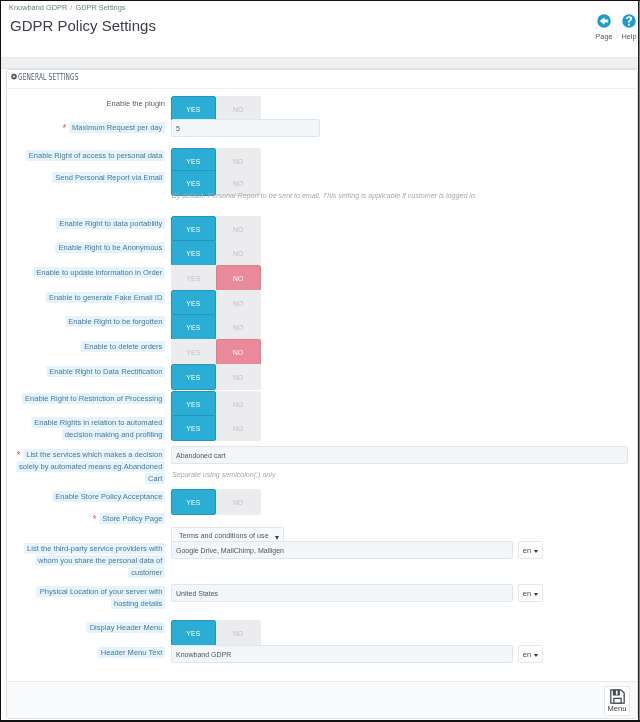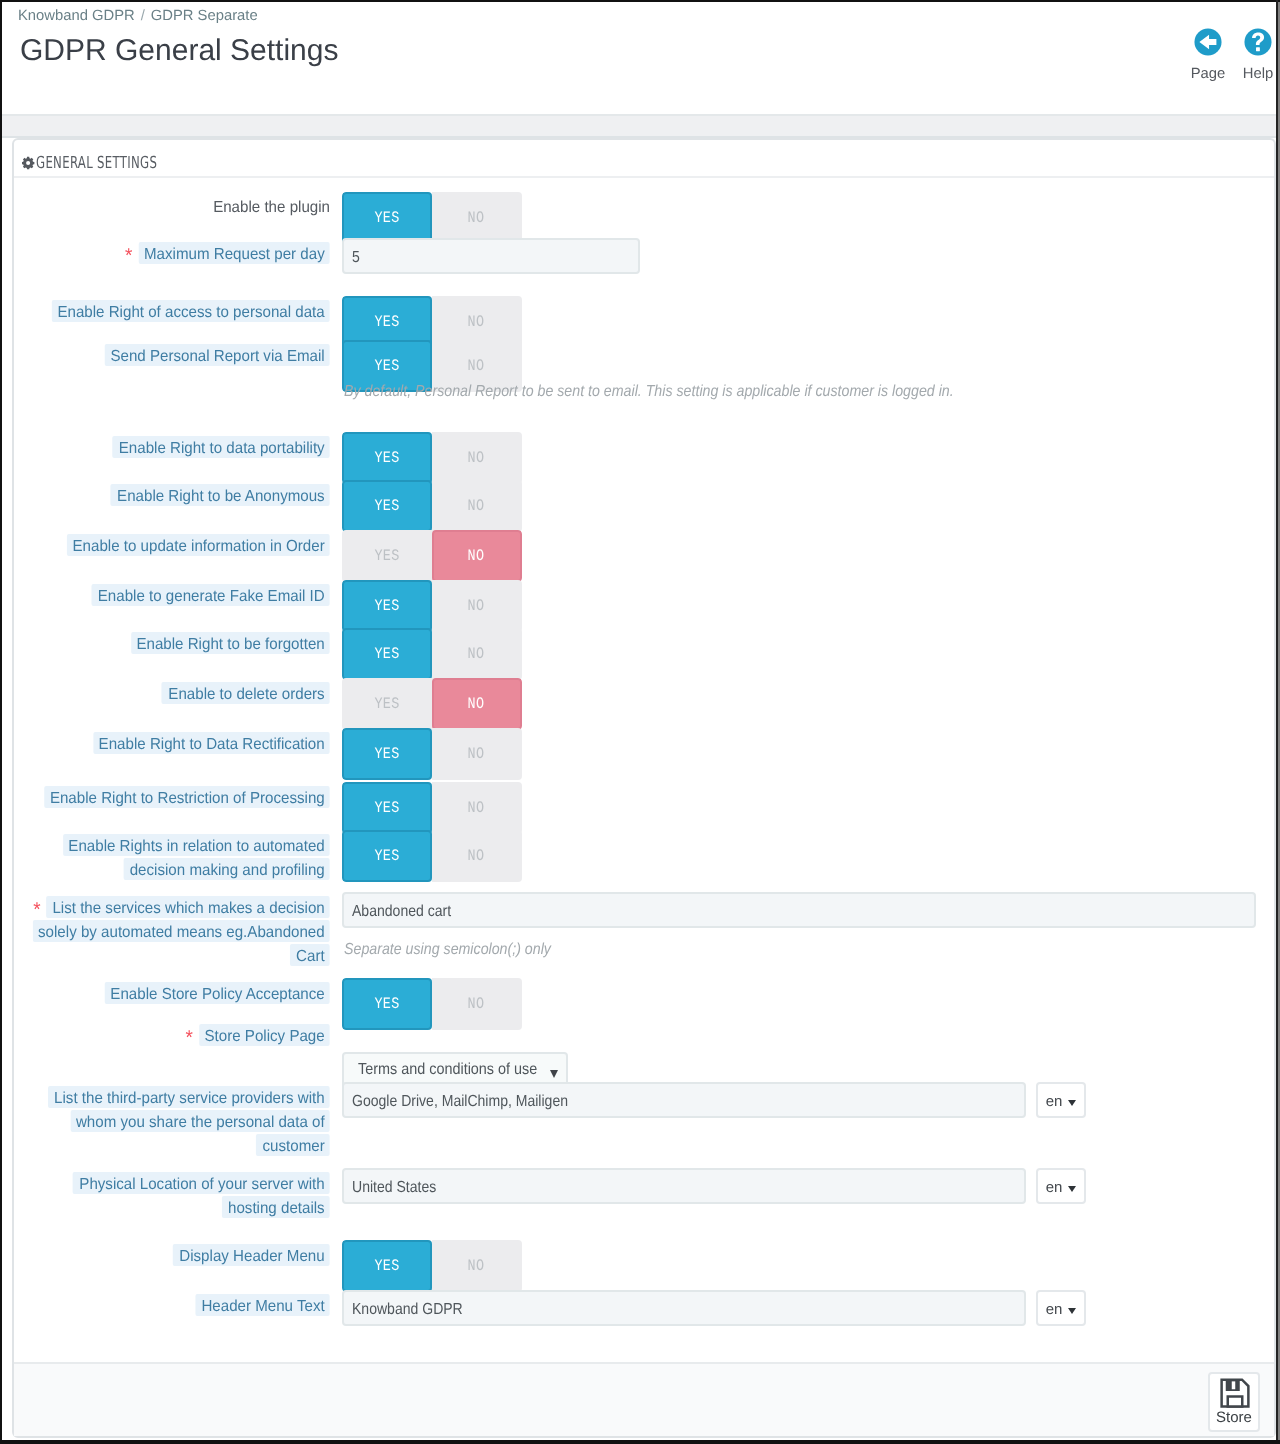--- a/index.html
+++ b/index.html
@@ -32,39 +32,39 @@
   #btn-back{left:583px;}
   #btn-help{left:608px;}
 
   
   .band{position:absolute;left:0;top:56px;width:637px;height:12px;background:#eff0f2;
         border-top:1px solid #e4e8ea;border-bottom:1px solid #dee3e6;}
 
   
   .panel{position:absolute;left:5px;top:68px;width:632px;height:650px;background:#fff;
          border:1px solid #dfe3e6;border-radius:3px;}
-  .panel-head{position:absolute;left:0;top:0;height:19px;width:100%;display:flex;align-items:flex-end;
+  .panel-head{position:absolute;left:0;top:0;height:19px;width:100%;display:flex;align-items:center;
               border-bottom:1px solid #edeff1;padding-left:5px;}
   .panel-head .gear{width:7px;height:7px;margin-right:2px;display:block;position:relative;top:-3px;left:-1px;}
   .panel-head .ptxt{font-size:8.3px;color:#585d63;letter-spacing:.2px;line-height:9px;position:relative;top:-2px;left:-3px;
                     display:inline-block;transform:scaleX(.785);transform-origin:left center;
                     font-family:"DejaVu Sans Condensed","Liberation Sans",sans-serif;}
 
   
   .row{position:absolute;left:0;width:100%;}
   .lbl{position:absolute;left:0;width:167.2px;text-align:right;font-size:8px;color:#3f7da3;
        line-height:12px;transform:scaleX(.945);transform-origin:left top;}
   .lbl .hl{background:#e8f2fa;padding:1.3px 2.8px 1.3px 3.2px;border-radius:1px;}
   .lbl .pl{color:#555a60;}
   .lbl .star{color:#f4505c;margin-right:3px;font-size:10px;position:relative;top:1.5px;}
   .fld{position:absolute;left:164px;}
   .fld .inp{position:relative;}
 
   
-  .switch{display:flex;width:90px;height:26px;border-radius:2px;overflow:hidden;font-family:Liberation Mono, monospace;}
+  .switch{display:flex;width:90px;height:26px;border-radius:2px;overflow:hidden;}
   .switch span{flex:0 0 50%;display:flex;align-items:center;justify-content:center;
                font-size:8px;letter-spacing:.2px;}
   .switch span i{font-style:normal;display:inline-block;transform:scaleX(.84);}
   .switch .on{background:#ececee;color:#bdc1c5;}
   .switch .off{background:#ececee;color:#bdc1c5;}
   .switch.yes .on{background:#2badd6;color:#fff;border:1px solid #2296bd;border-radius:2px;}
   .switch.no  .off{background:#e9899a;color:#fff;border:1px solid #df7e91;border-radius:2px;}
 
   
   .inp{height:18px;border:1px solid #e1e7e9;border-radius:2px;background:#f3f6f8;
@@ -98,24 +98,24 @@
   .savebtn .sicon{width:15px;height:15px;display:block;margin-top:-1px;}
   .savebtn .slabel{font-size:7.5px;color:#3c4145;margin-top:0px;}
 </style>
 </head>
 <body>
 
 <div class="frame">
  <div class="page">
 
   <div class="crumb">
-    <a href="#">Knowband GDPR</a><span class="sep">/</span><a href="#">GDPR Separate</a>
+    <a href="#">Knowband GDPR</a><span class="sep">/</span><a href="#">GDPR Settings</a>
   </div>
 
-  <div class="ptitle">GDPR General Settings</div>
+  <div class="ptitle">GDPR Policy Settings</div>
 
   <div class="toolbtn" id="btn-back">
     <svg class="tbicon" viewBox="0 0 24 24">
       <circle cx="12" cy="12" r="11.6" fill="#1f9cc9"></circle>
       <path fill="#fff" d="M12.9 5.7 L4.6 12 L12.9 18.3 V14.5 H19.2 V9.5 H12.9 Z"></path>
     </svg>
     <span class="tblabel">Page</span>
   </div>
 
   <div class="toolbtn" id="btn-help">
@@ -388,21 +388,21 @@
           </div>
         </div>
     <div class="panel-foot">
       <div class="savebtn">
         <svg class="sicon" viewBox="0 0 24 24">
           <path fill="#fff" stroke="#41464b" stroke-width="2" stroke-linejoin="miter" d="M1.3 1.3h16.3l5.1 5.1V22.7H1.3z"></path>
           <path fill="#41464b" d="M4.6 1.3h11.2v9.1H4.6z"></path>
           <rect x="9.4" y="2.7" width="2.8" height="6.3" fill="#fff"></rect>
           <path fill="#fff" stroke="#41464b" stroke-width="2" d="M6.2 14.8h11.6v7.9H6.2z"></path>
         </svg>
-        <span class="slabel">Store</span>
+        <span class="slabel">Menu</span>
       </div>
     </div>
   </div>
 
  </div>
  <div class="edge-t"></div>
  <div class="edge-l"></div>
  <div class="edge-r"></div>
  <div class="edge-b"></div>
 </div>

